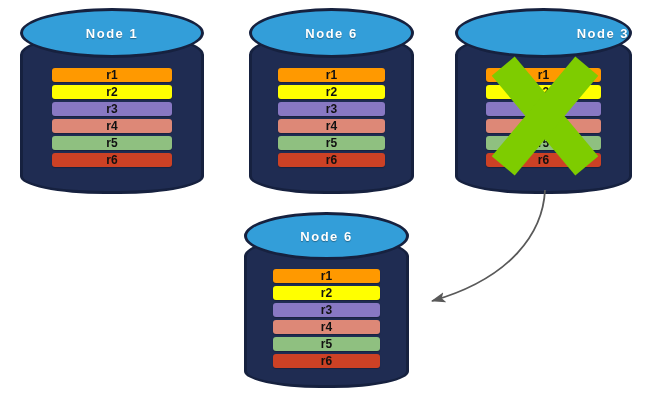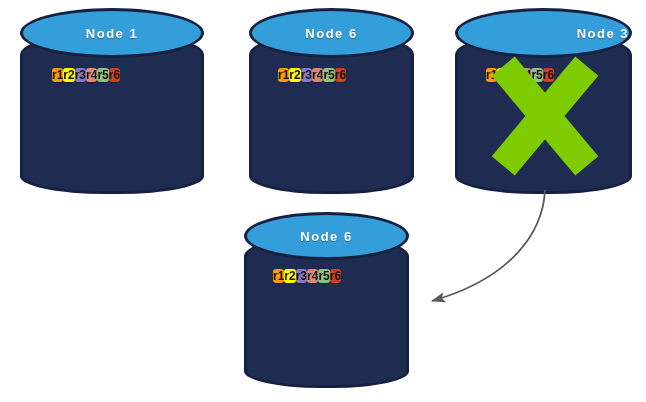--- a/index.html
+++ b/index.html
@@ -34,21 +34,21 @@
     font-weight:bold;
     font-size:13px;
     letter-spacing:1.5px;
     text-shadow:0 1px 1px rgba(0,0,0,.35);
     white-space:nowrap;
     user-select:none;
   }
   .recs{
     position:absolute;
     left:0;right:0;
-    display:flex;
+    display:flex;flex-direction:column;
   }
   .rec{
     height:14px;
     margin-bottom:3px;
     border-radius:3px;
     display:flex;align-items:center;justify-content:center;
     font-size:12px;
     font-weight:bold;
     color:#111111;
     line-height:1;

